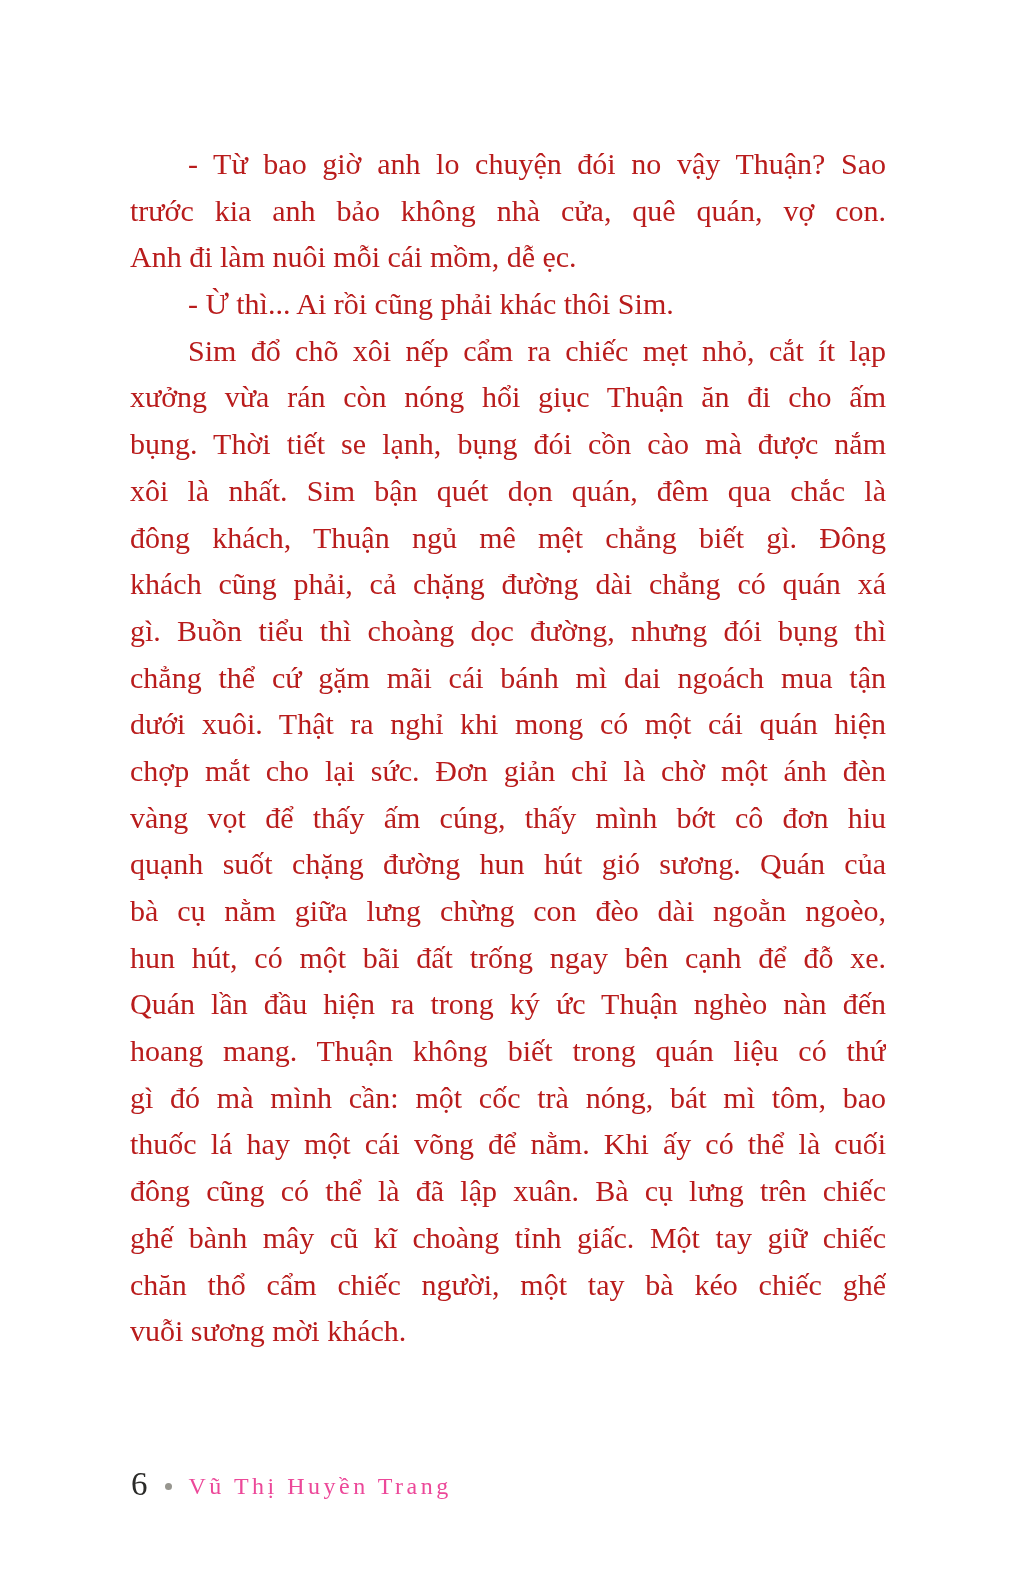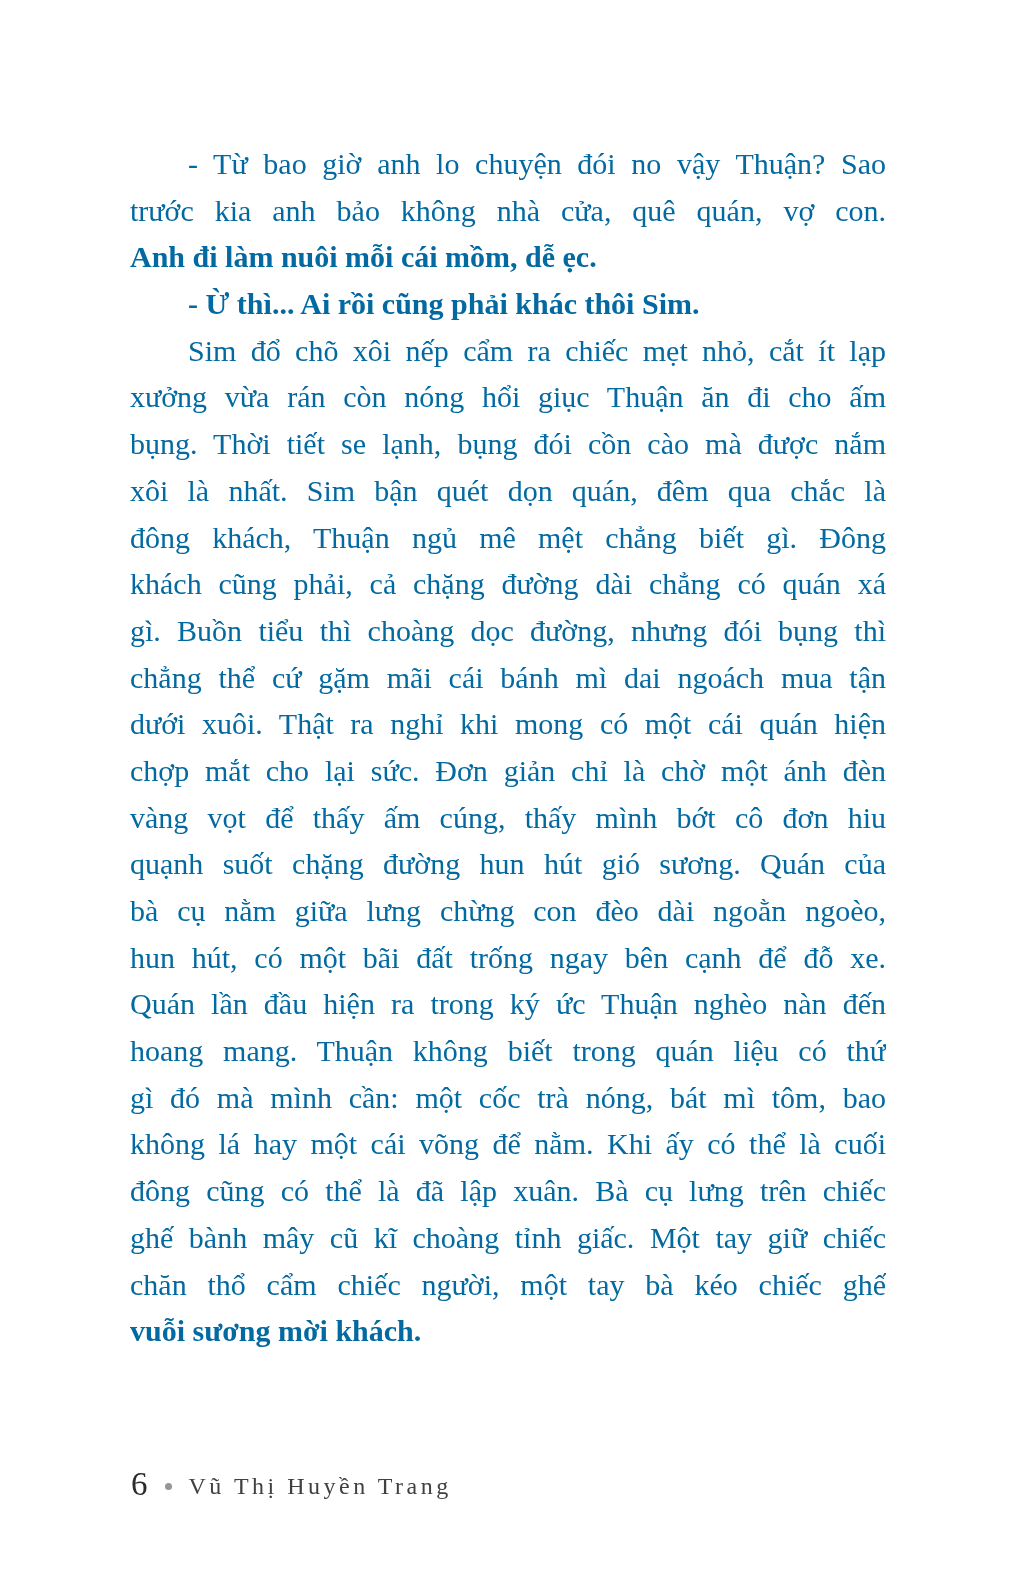--- a/index.html
+++ b/index.html
@@ -12,31 +12,31 @@
     overflow: hidden;
     font-family: "Liberation Serif", "DejaVu Serif", serif;
   }
   .body-text {
     position: absolute;
     left: 130px;
     top: 141px;
     width: 756px;
     font-size: 30px;
     line-height: 46.7px;
-    color: #0369a1;
+    color: #b91c1c;
   }
   .paragraph { margin: 0; }
   .line {
     text-align: justify;
     text-align-last: justify;
     height: 46.7px;
     overflow: hidden;
   }
   .line.indent { padding-left: 58px; }
-  .line.last { text-align-last: left; font-weight: bold; }
+  .line.last { text-align-last: left; }
   .footer {
     position: absolute;
     left: 131px;
     top: 1468px;
     display: flex;
     align-items: center;
     color: #2b2b29;
   }
   .page-number {
     font-size: 33px;
@@ -48,21 +48,21 @@
     height: 7px;
     border-radius: 50%;
     background: #97968f;
     margin: 4px 17px 0 17px;
     flex: 0 0 auto;
   }
   .author-name {
     font-size: 24px;
     line-height: 1;
     letter-spacing: 3.5px;
-    color: #404040;
+    color: #ec4899;
     padding-top: 3px;
     white-space: nowrap;
   }
 </style>
 </head>
 <body>
 
 <div class="page">
 
   <div class="body-text" id="body-text">
@@ -85,21 +85,21 @@
         <div class="line">chẳng thể cứ gặm mãi cái bánh mì dai ngoách mua tận</div>
         <div class="line">dưới xuôi. Thật ra nghỉ khi mong có một cái quán hiện</div>
         <div class="line">chợp mắt cho lại sức. Đơn giản chỉ là chờ một ánh đèn</div>
         <div class="line">vàng vọt để thấy ấm cúng, thấy mình bớt cô đơn hiu</div>
         <div class="line">quạnh suốt chặng đường hun hút gió sương. Quán của</div>
         <div class="line">bà cụ nằm giữa lưng chừng con đèo dài ngoằn ngoèo,</div>
         <div class="line">hun hút, có một bãi đất trống ngay bên cạnh để đỗ xe.</div>
         <div class="line">Quán lần đầu hiện ra trong ký ức Thuận nghèo nàn đến</div>
         <div class="line">hoang mang. Thuận không biết trong quán liệu có thứ</div>
         <div class="line">gì đó mà mình cần: một cốc trà nóng, bát mì tôm, bao</div>
-        <div class="line">không lá hay một cái võng để nằm. Khi ấy có thể là cuối</div>
+        <div class="line">thuốc lá hay một cái võng để nằm. Khi ấy có thể là cuối</div>
         <div class="line">đông cũng có thể là đã lập xuân. Bà cụ lưng trên chiếc</div>
         <div class="line">ghế bành mây cũ kĩ choàng tỉnh giấc. Một tay giữ chiếc</div>
         <div class="line">chăn thổ cẩm chiếc người, một tay bà kéo chiếc ghế</div>
         <div class="line last">vuỗi sương mời khách.</div>
       </div>
     </div>
 
   <div class="footer">
     <span class="page-number">6</span>
     <span class="footer-dot"></span>

